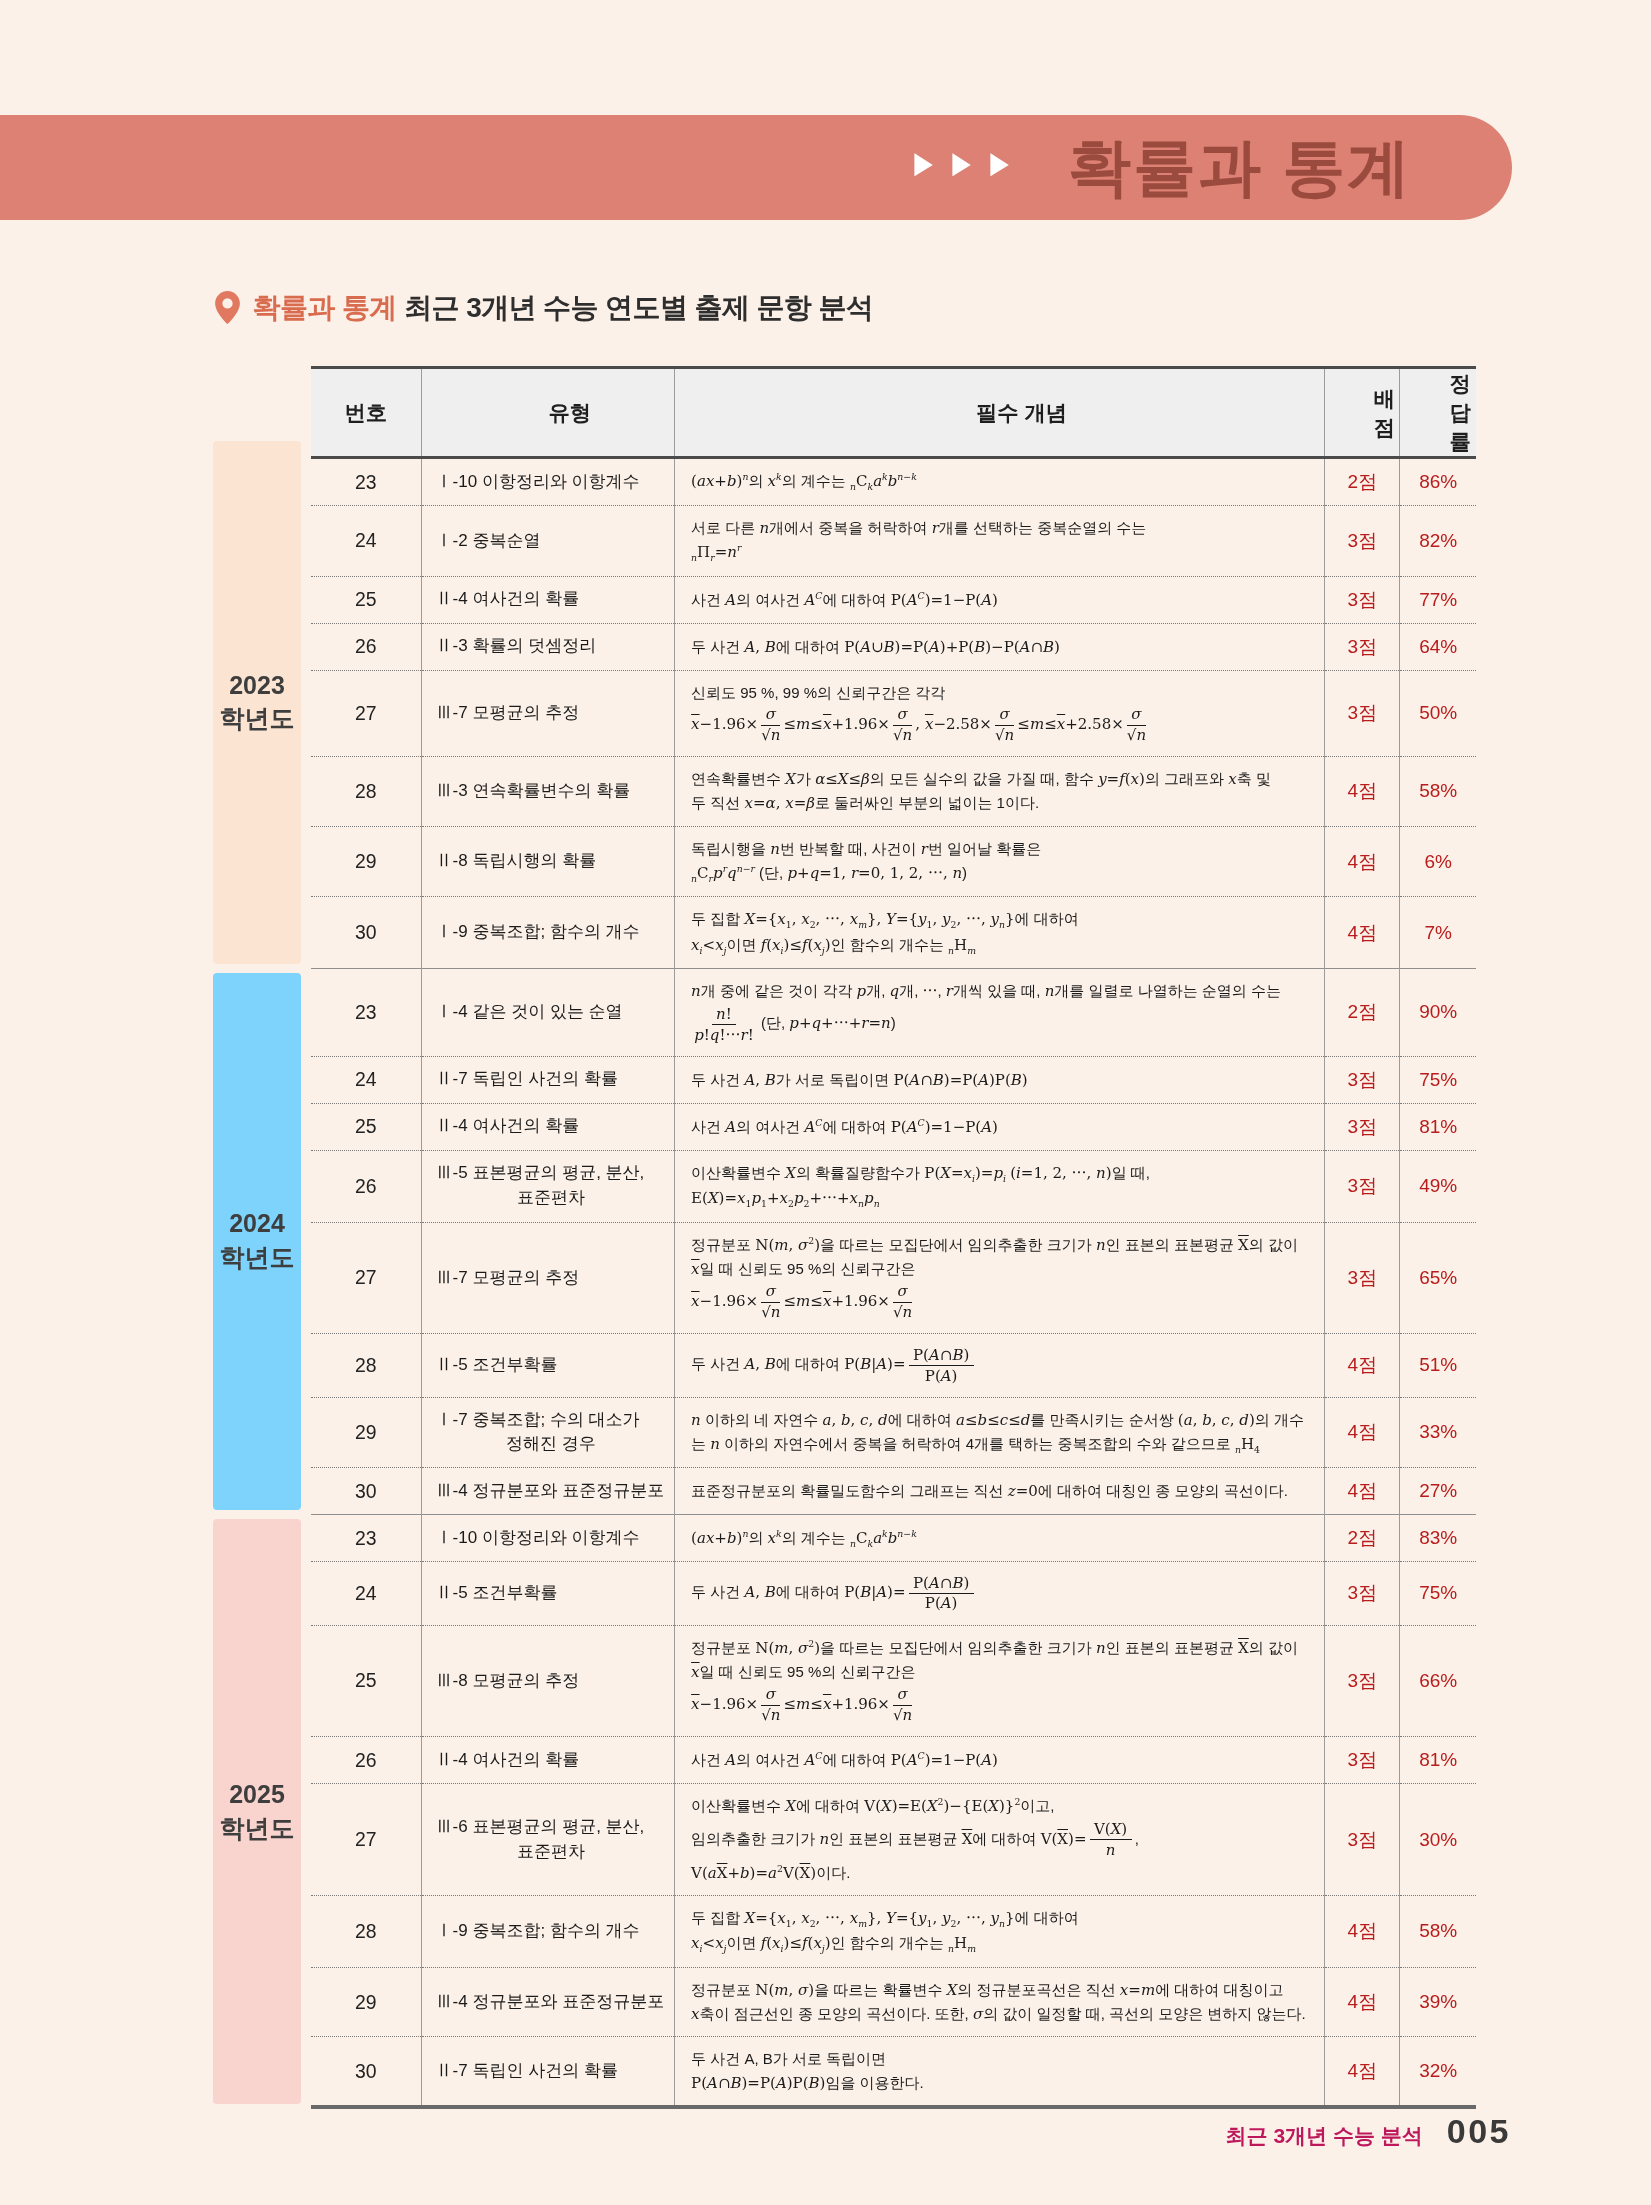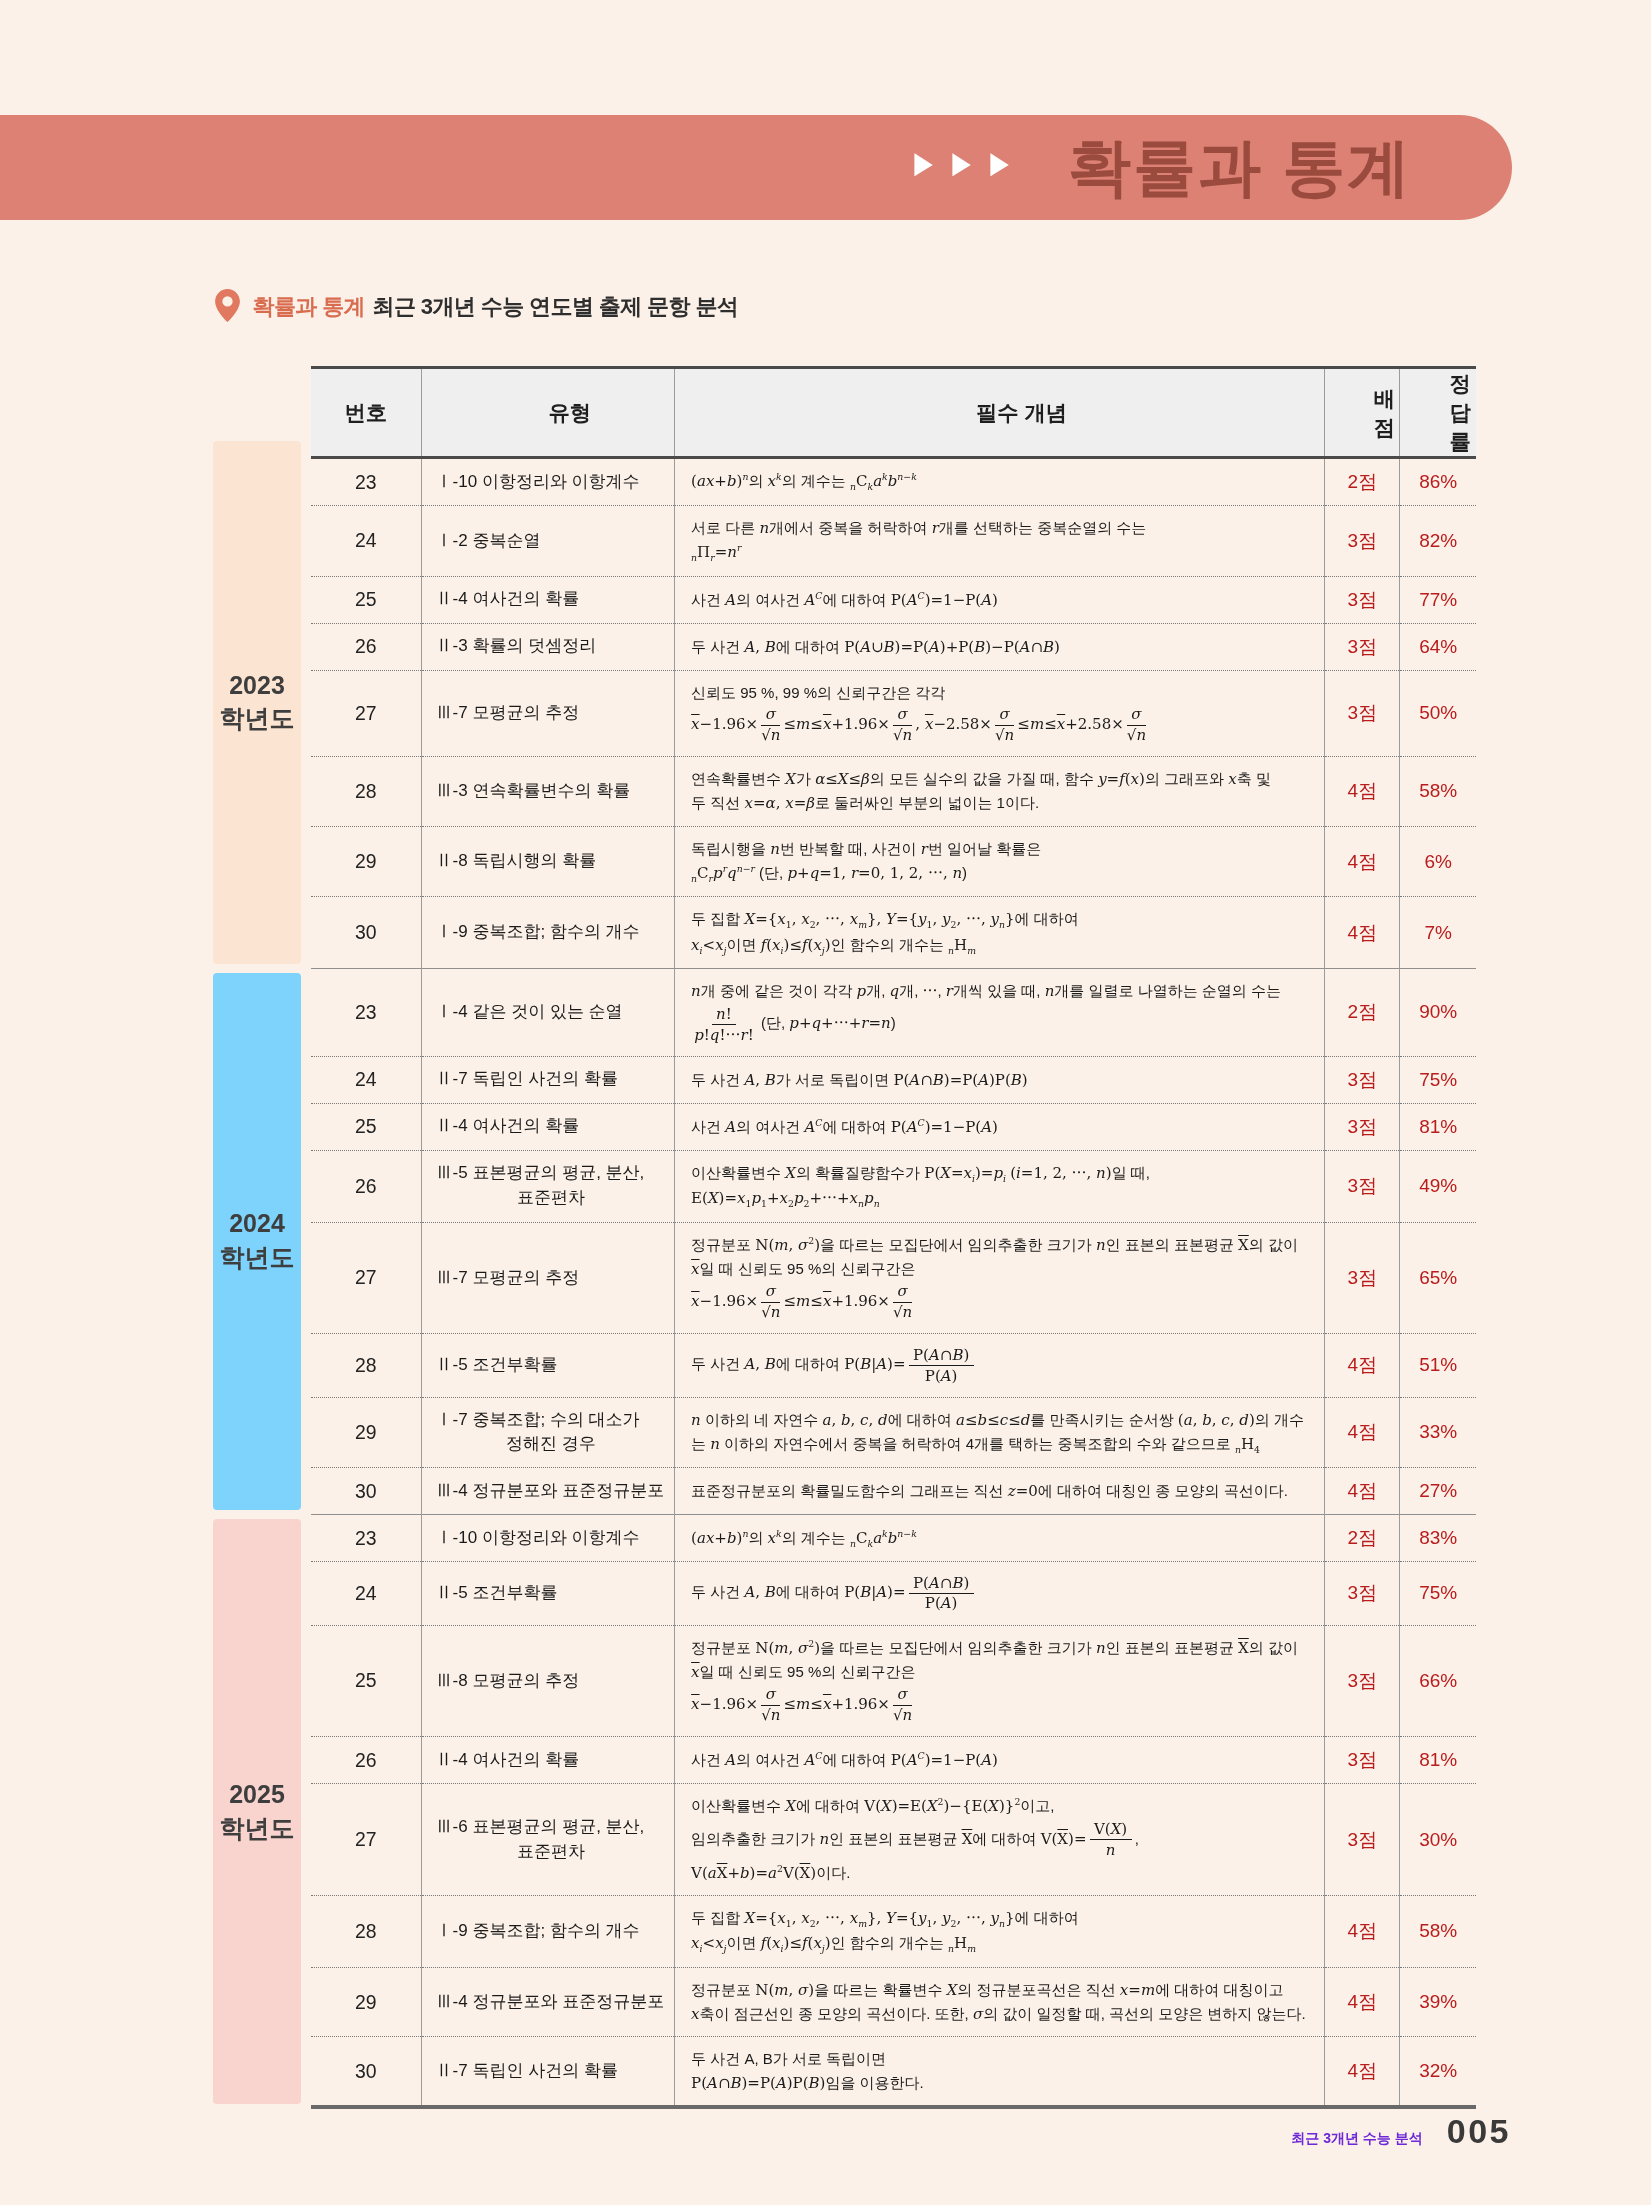--- a/index.html
+++ b/index.html
@@ -21,21 +21,21 @@
     display:flex; align-items:center; justify-content:flex-end;
     padding-right:100px; gap:44px;
   }
   .banner-arrows { color:#ffffff; font-size:28px; letter-spacing:10px; line-height:1; padding-bottom:3.8px; }
   .banner-title { font-size:63px; font-weight:bold; color:#9B4A3E; letter-spacing:1.9px; }
   
   .section-head {
     position:absolute; left:215px; top:289px;
     display:flex; align-items:center; gap:12.5px;
   }
-  .section-title { font-size:22px; font-weight:bold; color:#2E2E2E; letter-spacing:-0.6px; }
+  .section-title { font-size:28px; font-weight:bold; color:#2E2E2E; letter-spacing:-0.6px; }
   .section-title .accent { color:#D96C4F; margin-right:7.5px; }
   
   .analysis {
     position:absolute; left:213px; top:366px;
     display:grid;
     grid-template-columns:98px 1165px;
   }
   .group { display:contents; }
   .year-cell { position:relative; }
   .year-block {
@@ -78,21 +78,21 @@
     display:inline-flex; flex-direction:column; align-items:center;
     vertical-align:middle; margin:1.3px 3.1px; line-height:1.25; text-align:center;
   }
   .fr .nu { border-bottom:1.3px solid #1a1a1a; padding:0 4.4px 0.6px; }
   .fr .de { padding-top:0.6px; }
   
   .footer {
     position:absolute; left:213px; top:2112px; width:1298px;
     display:flex; justify-content:flex-end; align-items:baseline; gap:24px;
   }
-  .footer-label { font-size:14px; font-weight:bold; color:#6d28d9; }
+  .footer-label { font-size:21px; font-weight:bold; color:#be185d; }
   .footer-page  { font-size:34px; font-weight:bold; color:#3A3A3A; letter-spacing:2.5px; }
 </style>
 </head>
 <body>
 
 <div class="banner">
   <span class="banner-arrows">▶▶▶</span>
   <span class="banner-title">확률과 통계</span>
 </div>
 

